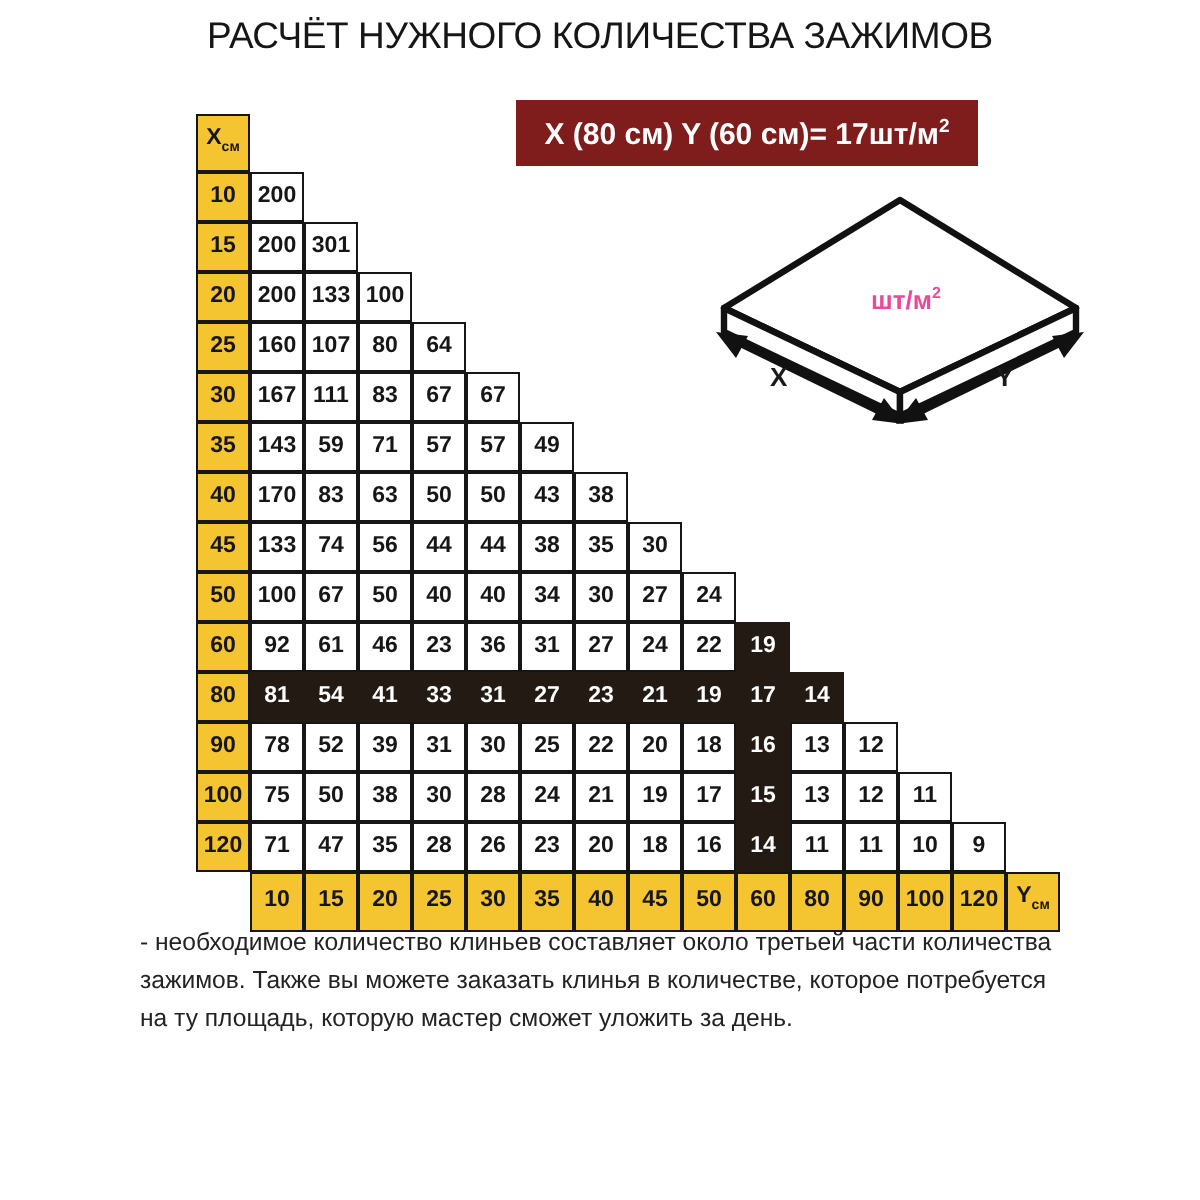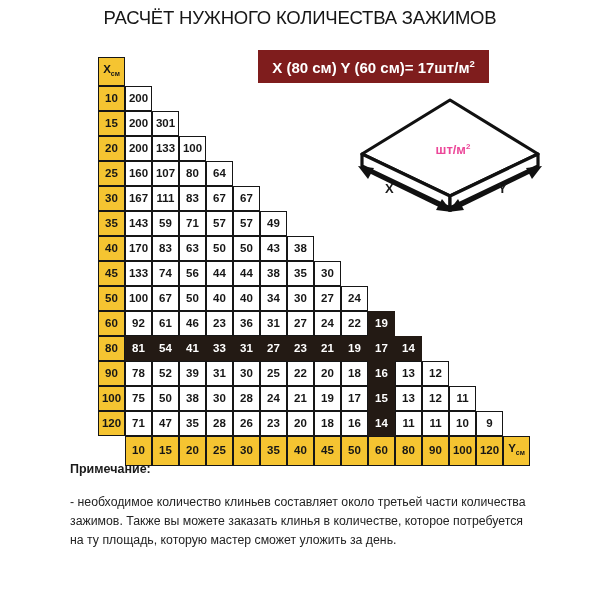--- a/index.html
+++ b/index.html
@@ -374,15 +374,14 @@
         <td class="hdr">80</td>
         <td class="hdr">90</td>
         <td class="hdr">100</td>
         <td class="hdr">120</td>
         <td class="corner"><b>Y</b><span class="sub">см</span></td>
       </tr>
     </tbody>
 </table>
 
 <div id="notes">
-  <div class="note-title">Примечание:</div>
   <div class="note-p">- необходимое количество клиньев составляет около третьей части количества зажимов. Также вы можете заказать клинья в количестве, которое потребуется на ту площадь, которую мастер сможет уложить за день.</div>
 </div>
 
 </body></html>

